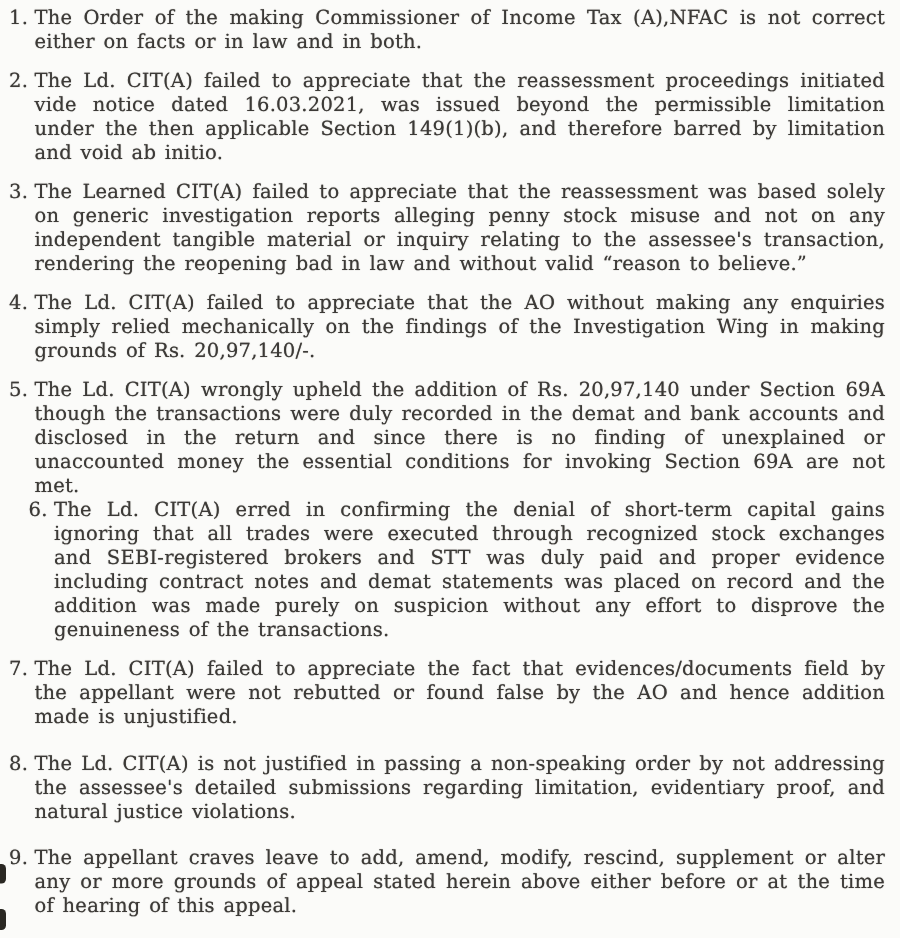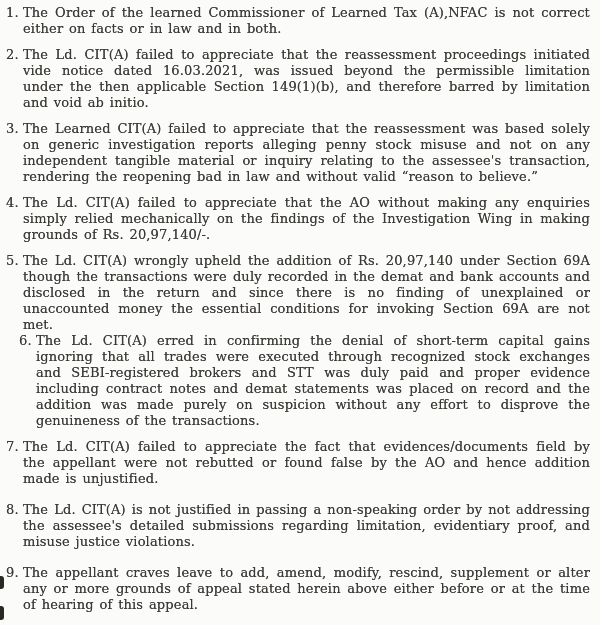--- a/index.html
+++ b/index.html
@@ -61,21 +61,21 @@
   .artifact.a1 { top: 576px; height: 13px; }
   .artifact.a2 { top: 606px; height: 14px; }
 </style>
 </head>
 <body>
 
 <div class="page">
 
   <div class="item">
     <span class="num">1.</span>
-    <div class="txt">The Order of the learned Commissioner of Learned Tax (A),NFAC is not correct either on facts or in law and in both.</div>
+    <div class="txt">The Order of the making Commissioner of Income Tax (A),NFAC is not correct either on facts or in law and in both.</div>
   </div>
 
   <div class="item">
     <span class="num">2.</span>
     <div class="txt">The Ld. CIT(A) failed to appreciate that the reassessment proceedings initiated vide notice dated 16.03.2021, was issued beyond the permissible limitation under the then applicable Section 149(1)(b), and therefore barred by limitation and void ab initio.</div>
   </div>
 
   <div class="item">
     <span class="num">3.</span>
     <div class="txt">The Learned CIT(A) failed to appreciate that the reassessment was based solely on generic investigation reports alleging penny stock misuse and not on any independent tangible material or inquiry relating to the assessee's transaction, rendering the reopening bad in law and without valid “reason to believe.”</div>
@@ -96,21 +96,21 @@
     <div class="txt">The Ld. CIT(A) erred in confirming the denial of short-term capital gains ignoring that all trades were executed through recognized stock exchanges and SEBI-registered brokers and STT was duly paid and proper evidence including contract notes and demat statements was placed on record and the addition was made purely on suspicion without any effort to disprove the genuineness of the transactions.</div>
   </div>
 
   <div class="item big-gap">
     <span class="num">7.</span>
     <div class="txt">The Ld. CIT(A) failed to appreciate the fact that evidences/documents field by the appellant were not rebutted or found false by the AO and hence addition made is unjustified.</div>
   </div>
 
   <div class="item big-gap">
     <span class="num">8.</span>
-    <div class="txt">The Ld. CIT(A) is not justified in passing a non-speaking order by not addressing the assessee's detailed submissions regarding limitation, evidentiary proof, and misuse justice violations.</div>
+    <div class="txt">The Ld. CIT(A) is not justified in passing a non-speaking order by not addressing the assessee's detailed submissions regarding limitation, evidentiary proof, and natural justice violations.</div>
   </div>
 
   <div class="item">
     <span class="num">9.</span>
     <div class="txt">The appellant craves leave to add, amend, modify, rescind, supplement or alter any or more grounds of appeal stated herein above either before or at the time of hearing of this appeal.</div>
   </div>
 
   <div class="artifact a1"></div>
   <div class="artifact a2"></div>
 

